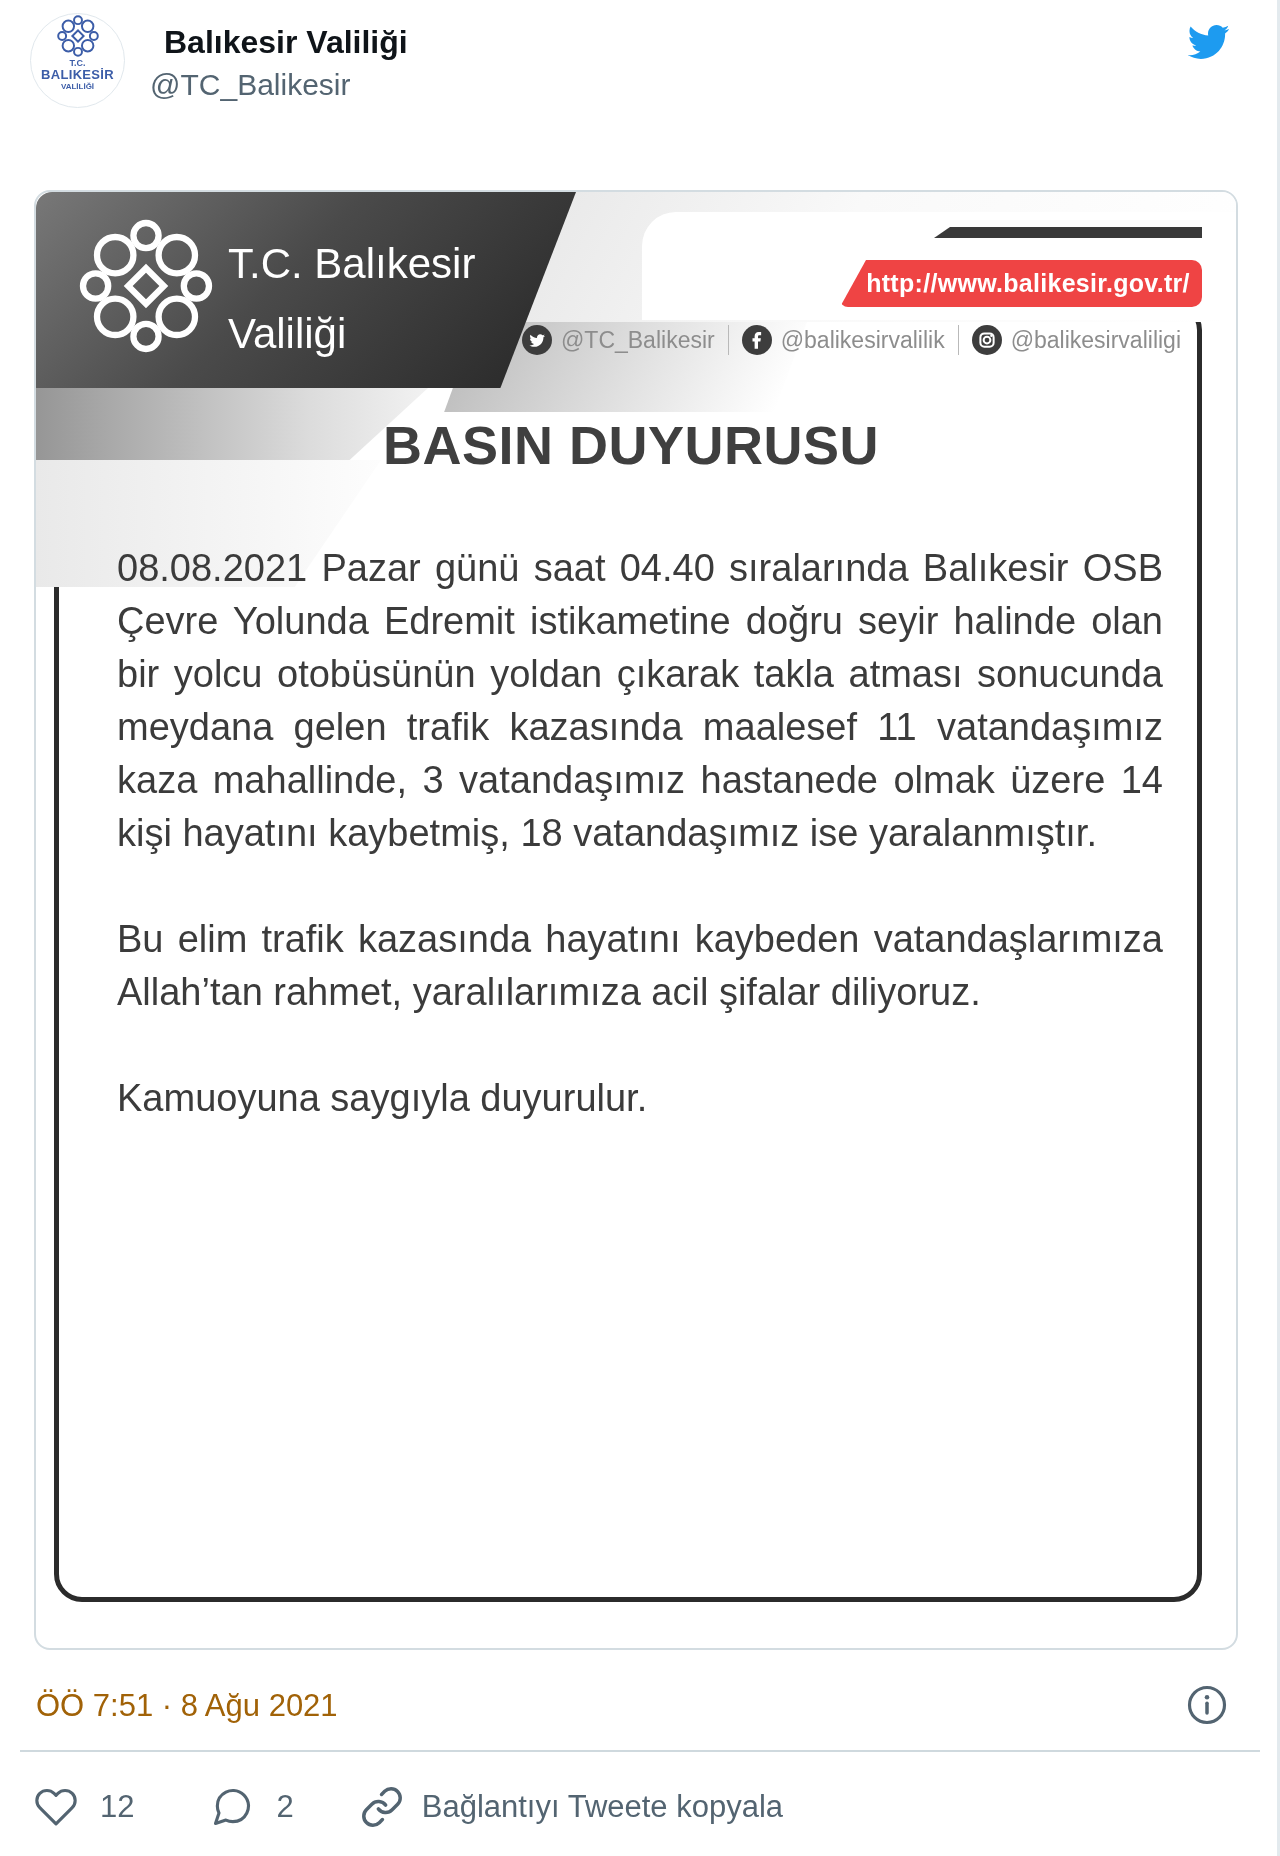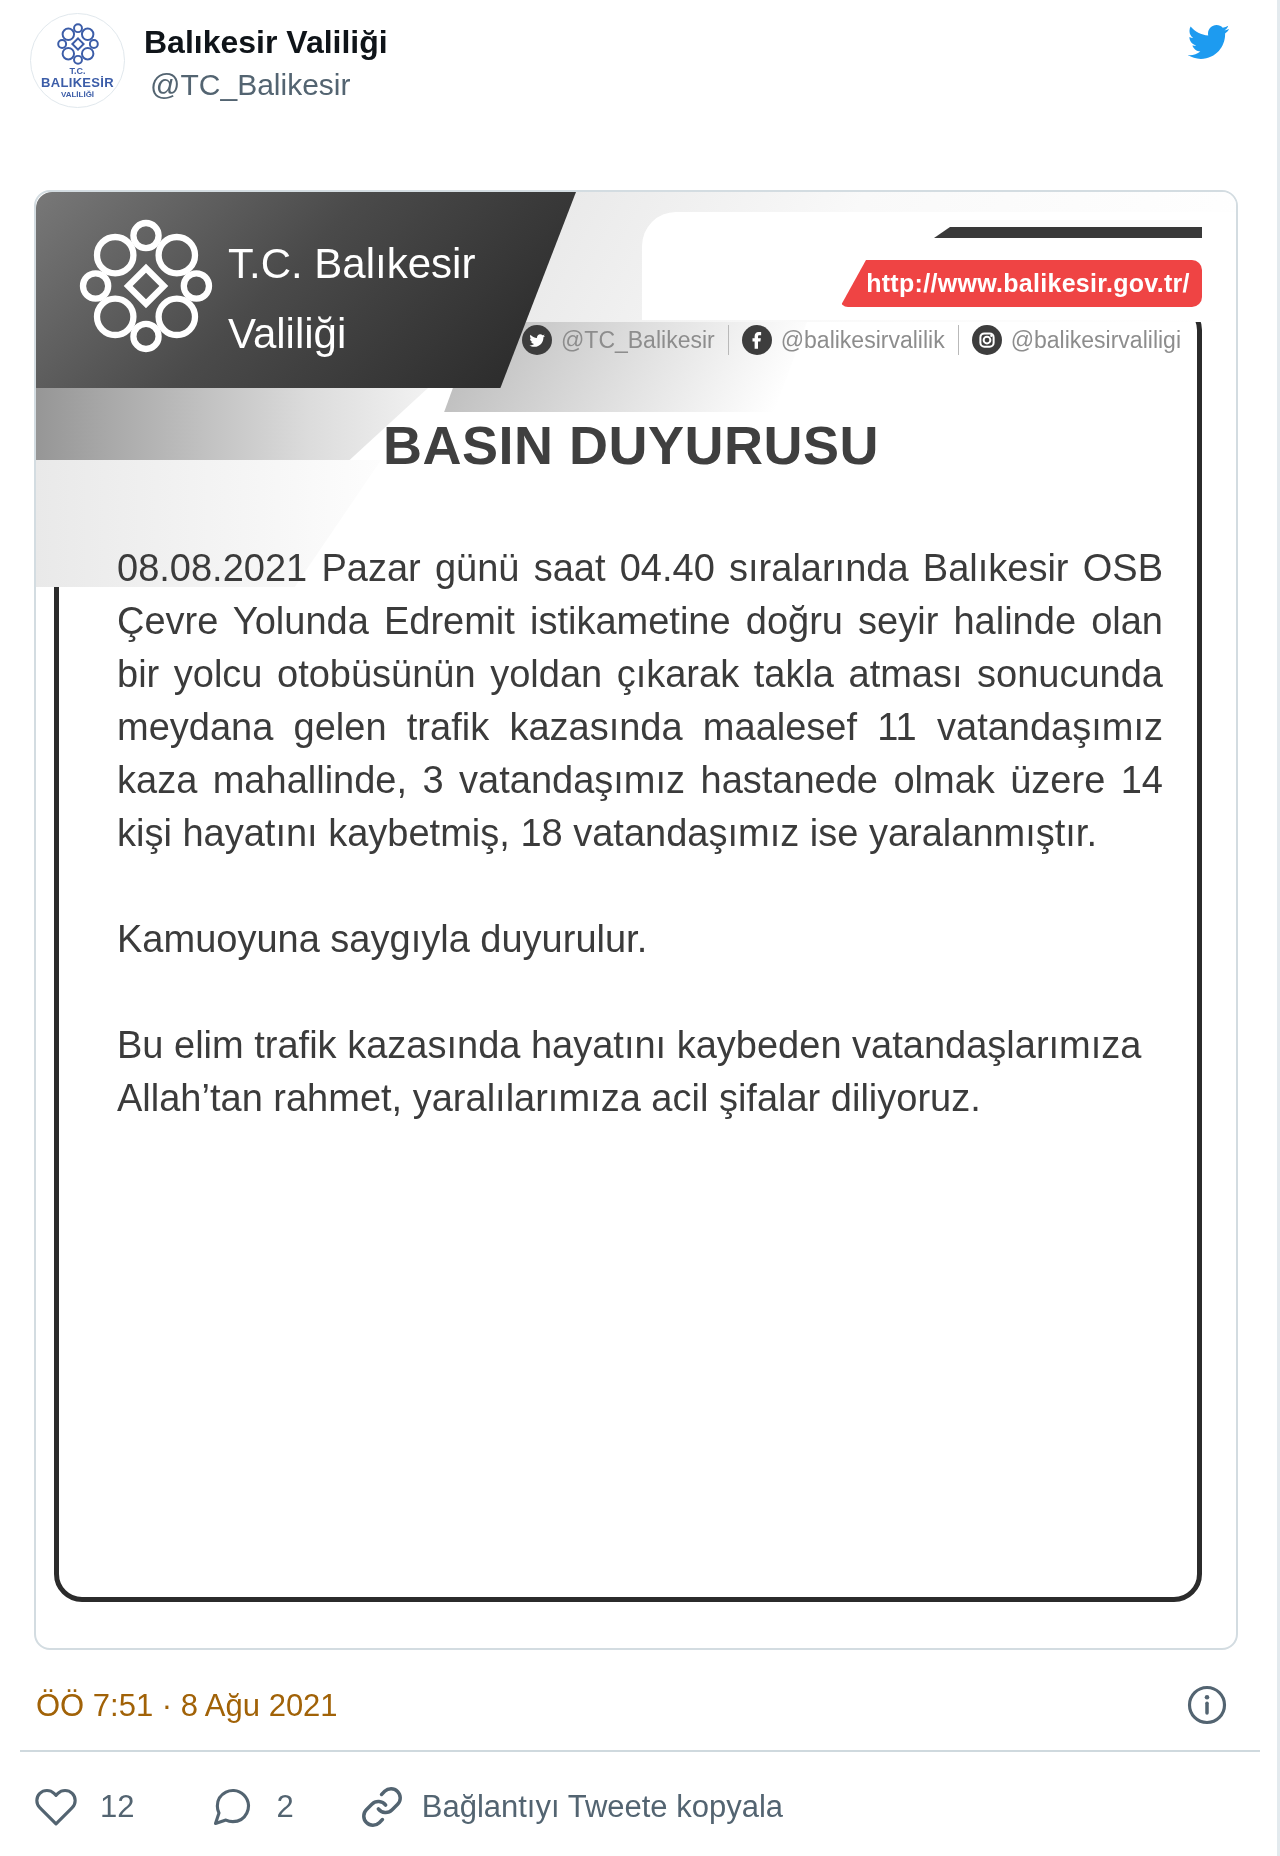--- a/index.html
+++ b/index.html
@@ -7,28 +7,28 @@
   .page {
     position:relative; width:1280px; height:1856px; background:#fff;
     font-family:"Liberation Sans", sans-serif; overflow:hidden;
     border-right:3px solid #e3eaee;
   }
 
   
   .avatar {
     position:absolute; left:30px; top:13px; width:95px; height:95px;
     border-radius:50%; border:1px solid #e1e8ed; background:#fff;
-    display:flex; flex-direction:column; align-items:center; justify-content:center;
+    display:flex; flex-direction:column; align-items:center; 
     color:#3c5da8; text-align:center; overflow:hidden;
   }
   .avatar svg { width:44px; height:44px; }
   .avatar .l1 { font-size:9px;  font-weight:bold; line-height:10px; }
   .avatar .l2 { font-size:13px; font-weight:bold; line-height:14px; letter-spacing:.3px; }
   .avatar .l3 { font-size:8px;  font-weight:bold; line-height:9px; }
-  .author-name   { position:absolute; left:144px; top:24px;  font-size:32px; font-weight:bold; color:#0f1419; }
+  .author-name   { position:absolute; left:164px; top:24px;  font-size:32px; font-weight:bold; color:#0f1419; }
   .author-handle { position:absolute; left:150px; top:68px;  font-size:30px; color:#536471; }
   .bird-top { position:absolute; left:1182px; top:20px; width:52px; height:44px; color:#1d9bf0; }
 
   
   .press-card {
     position:absolute; left:34px; top:190px; width:1204px; height:1460px;
     background:#fff; border:2px solid #d3dce1; border-radius:16px; overflow:hidden;
   }
   .frame {
     position:absolute; left:18px; top:110px; width:1148px; height:1300px;
@@ -179,22 +179,22 @@
         <circle cx="12" cy="12" r="2.7" fill="none" stroke="#fff" stroke-width="1.6"></circle>
         <circle cx="15.5" cy="8.5" r="1" fill="#fff"></circle>
       </svg>
       <span>@balikesirvaliligi</span>
     </div>
 
     <div class="press-title">BASIN DUYURUSU</div>
 
     <div class="press-body">
       <p>08.08.2021 Pazar günü saat 04.40 sıralarında Balıkesir OSB Çevre Yolunda Edremit istikametine doğru seyir halinde olan bir yolcu otobüsünün yoldan çıkarak takla atması sonucunda meydana gelen trafik kazasında maalesef 11 vatandaşımız kaza mahallinde, 3 vatandaşımız hastanede olmak üzere 14 kişi hayatını kaybetmiş, 18 vatandaşımız ise yaralanmıştır.</p>
+      <p>Bu elim trafik kazasında hayatını kaybeden vatandaşlarımıza Allah’tan rahmet, yaralılarımıza acil şifalar diliyoruz.</p>
       <p>Kamuoyuna saygıyla duyurulur.</p>
-      <p>Bu elim trafik kazasında hayatını kaybeden vatandaşlarımıza Allah’tan rahmet, yaralılarımıza acil şifalar diliyoruz.</p>
     </div>
   </div>
 
   <div class="timestamp">ÖÖ 7:51 · 8 Ağu 2021</div>
   <svg class="info-btn" viewBox="0 0 24 24">
     <circle cx="12" cy="12" r="10" fill="none" stroke="currentColor" stroke-width="1.8"></circle>
     <line x1="12" y1="11" x2="12" y2="16.6" stroke="currentColor" stroke-width="2" stroke-linecap="round"></line>
     <circle cx="12" cy="7.6" r="1.3" fill="currentColor"></circle>
   </svg>
   <div class="divider"></div>

